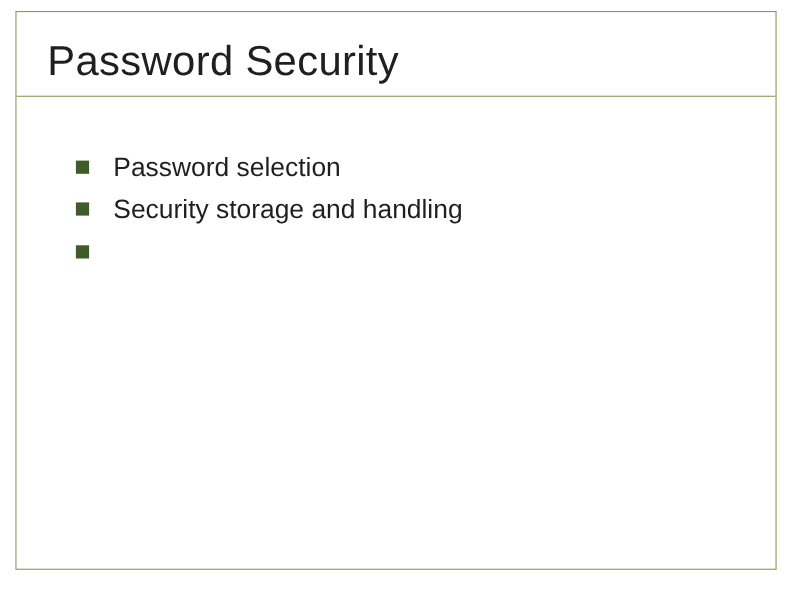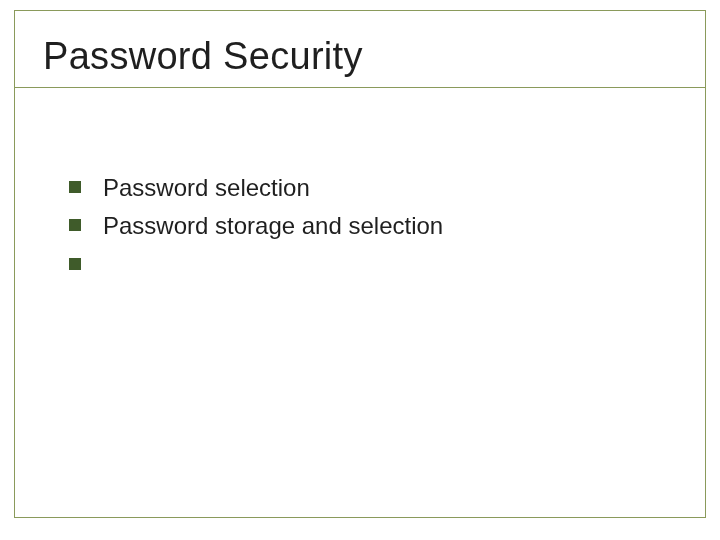--- a/index.html
+++ b/index.html
@@ -38,21 +38,20 @@
       font-size: 38px;
       font-weight: 400;
       color: #1f1f1f;
       letter-spacing: 0.3px;
     }
     .bullet-list {
       position: absolute;
       top: 126px;
       left: 54px;
       right: 40px;
-      margin-top: 35px;
     }
     .bullet-item {
       display: flex;
       align-items: flex-start;
       margin-bottom: 6px;
     }
     .bullet-marker {
       width: 12px;
       height: 12px;
       background: #3f5b2a;
@@ -72,19 +71,19 @@
 <div class="slide-frame">
   <h1 class="slide-title">Password Security</h1>
   <div class="title-underline"></div>
   <div class="bullet-list">
     <div class="bullet-item">
       <span class="bullet-marker"></span>
       <span class="bullet-text">Password selection</span>
     </div>
     <div class="bullet-item">
       <span class="bullet-marker"></span>
-      <span class="bullet-text">Password storage and selection</span>
+      <span class="bullet-text">Security storage and handling</span>
     </div>
     <div class="bullet-item">
       <span class="bullet-marker"></span>
     </div>
   </div>
 </div>
 
 </body></html>

